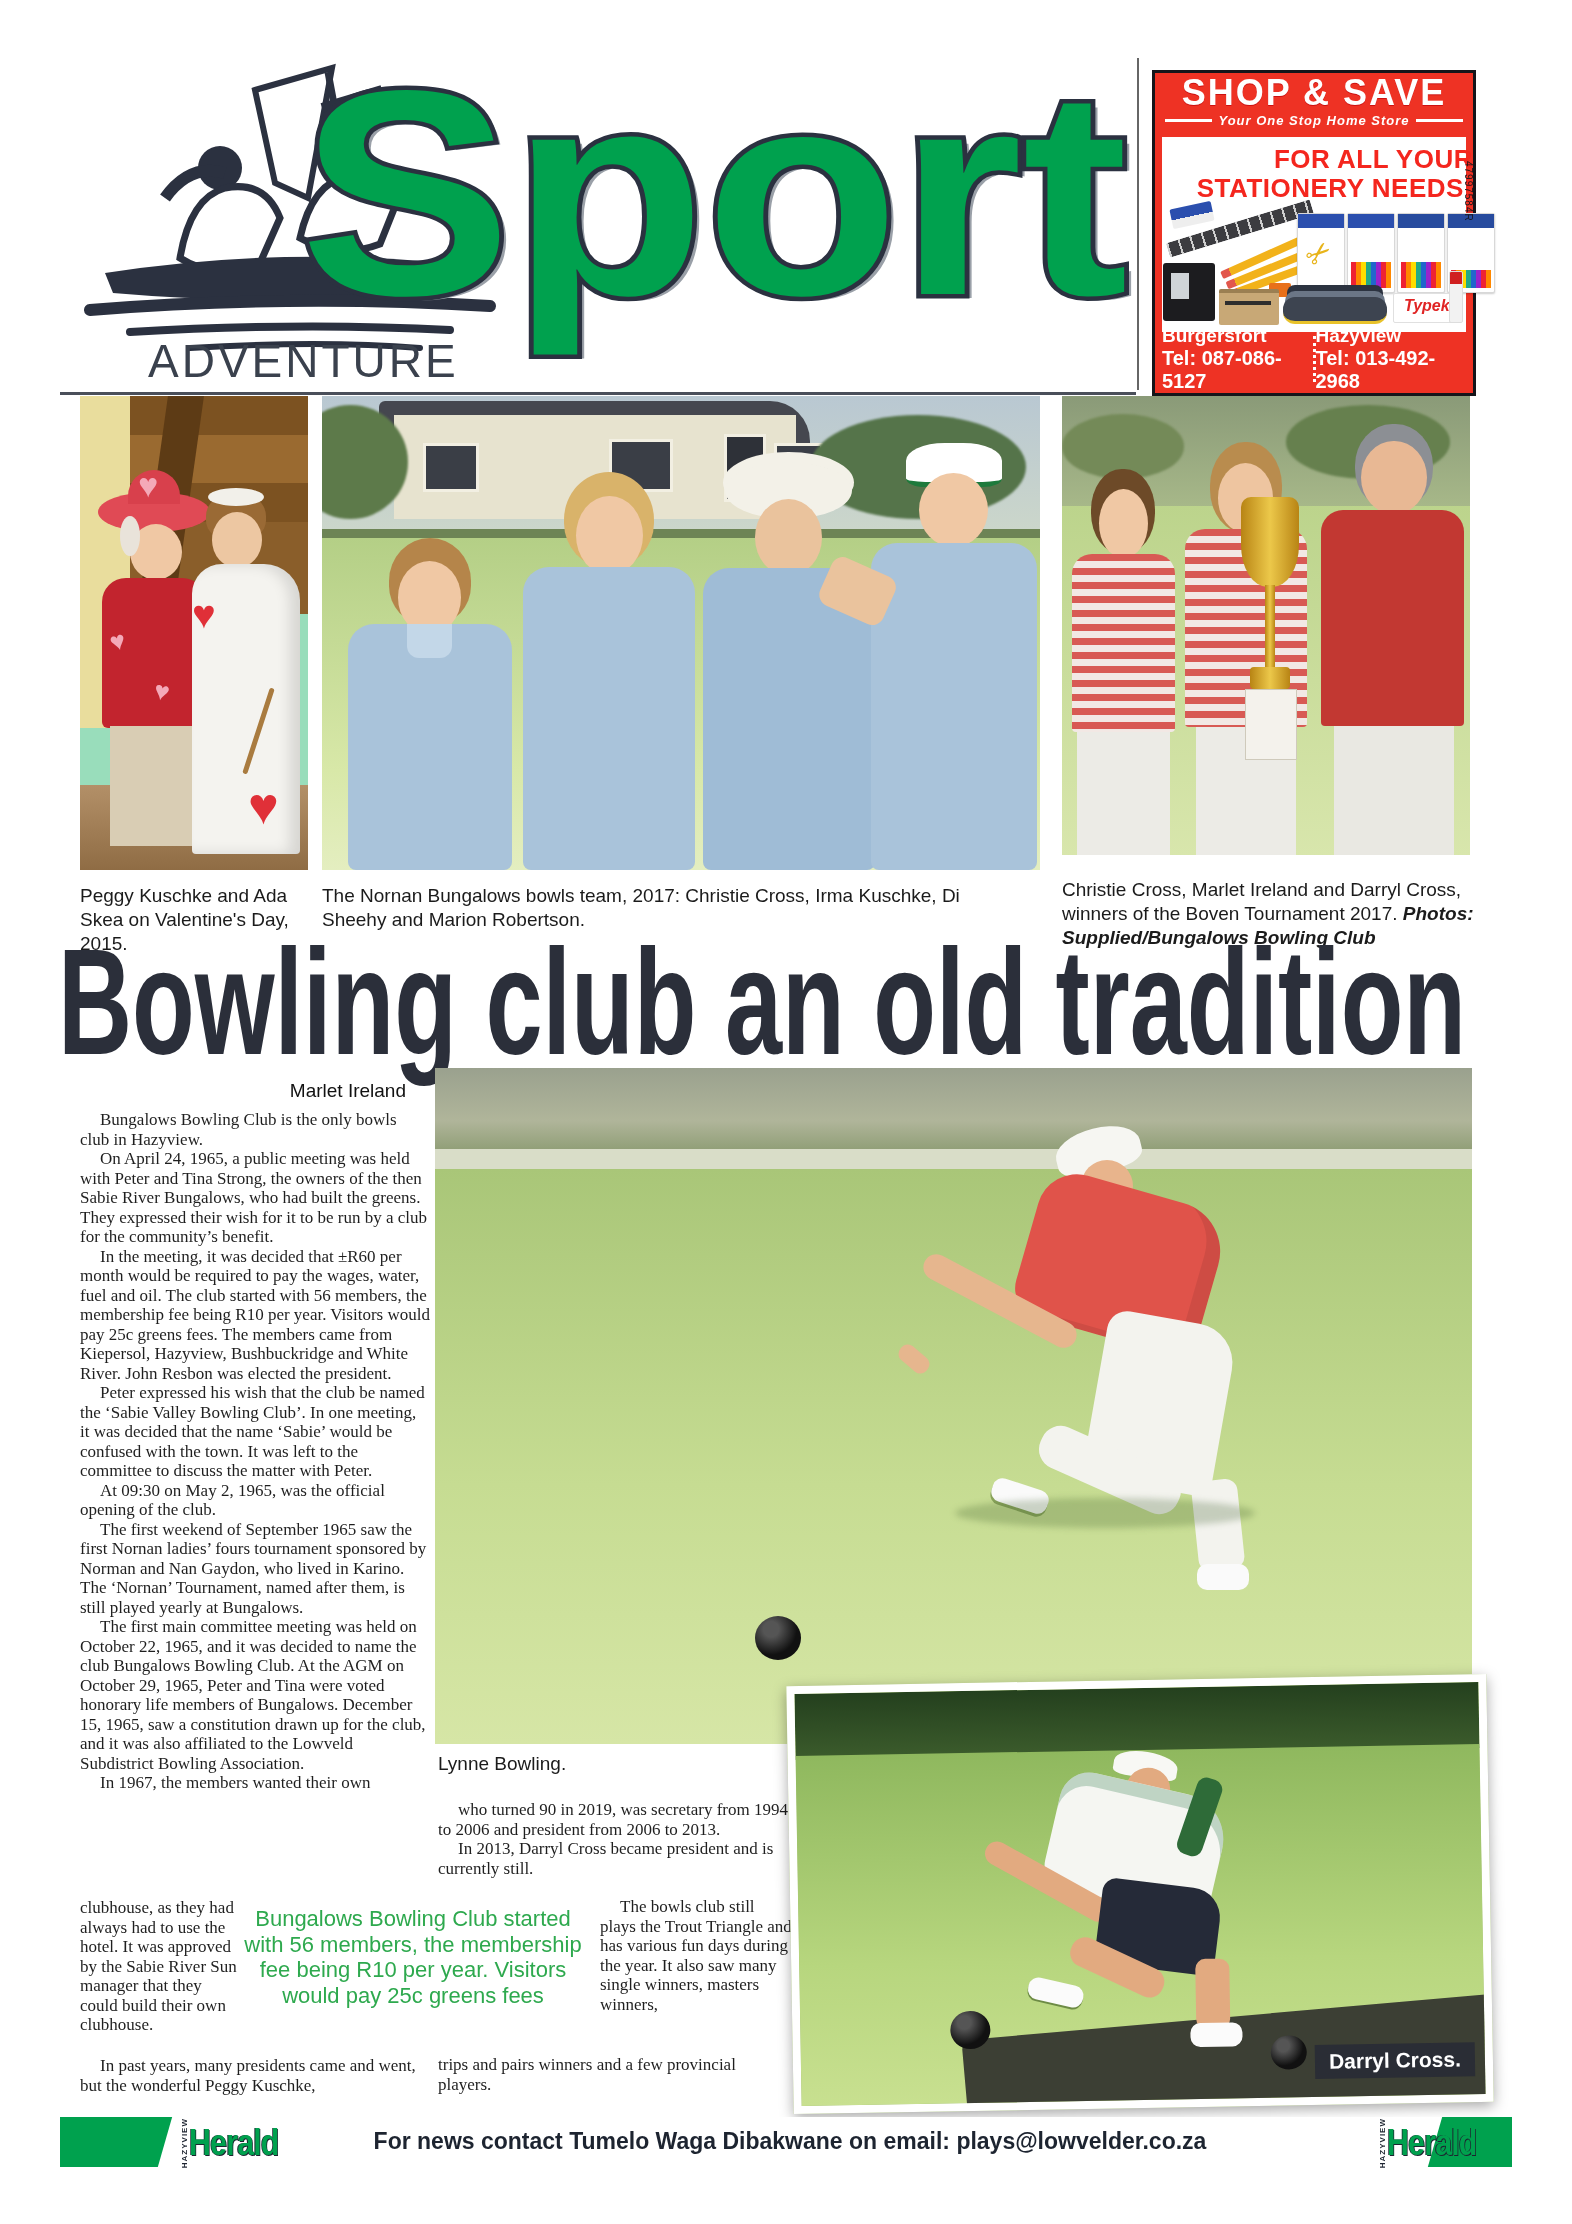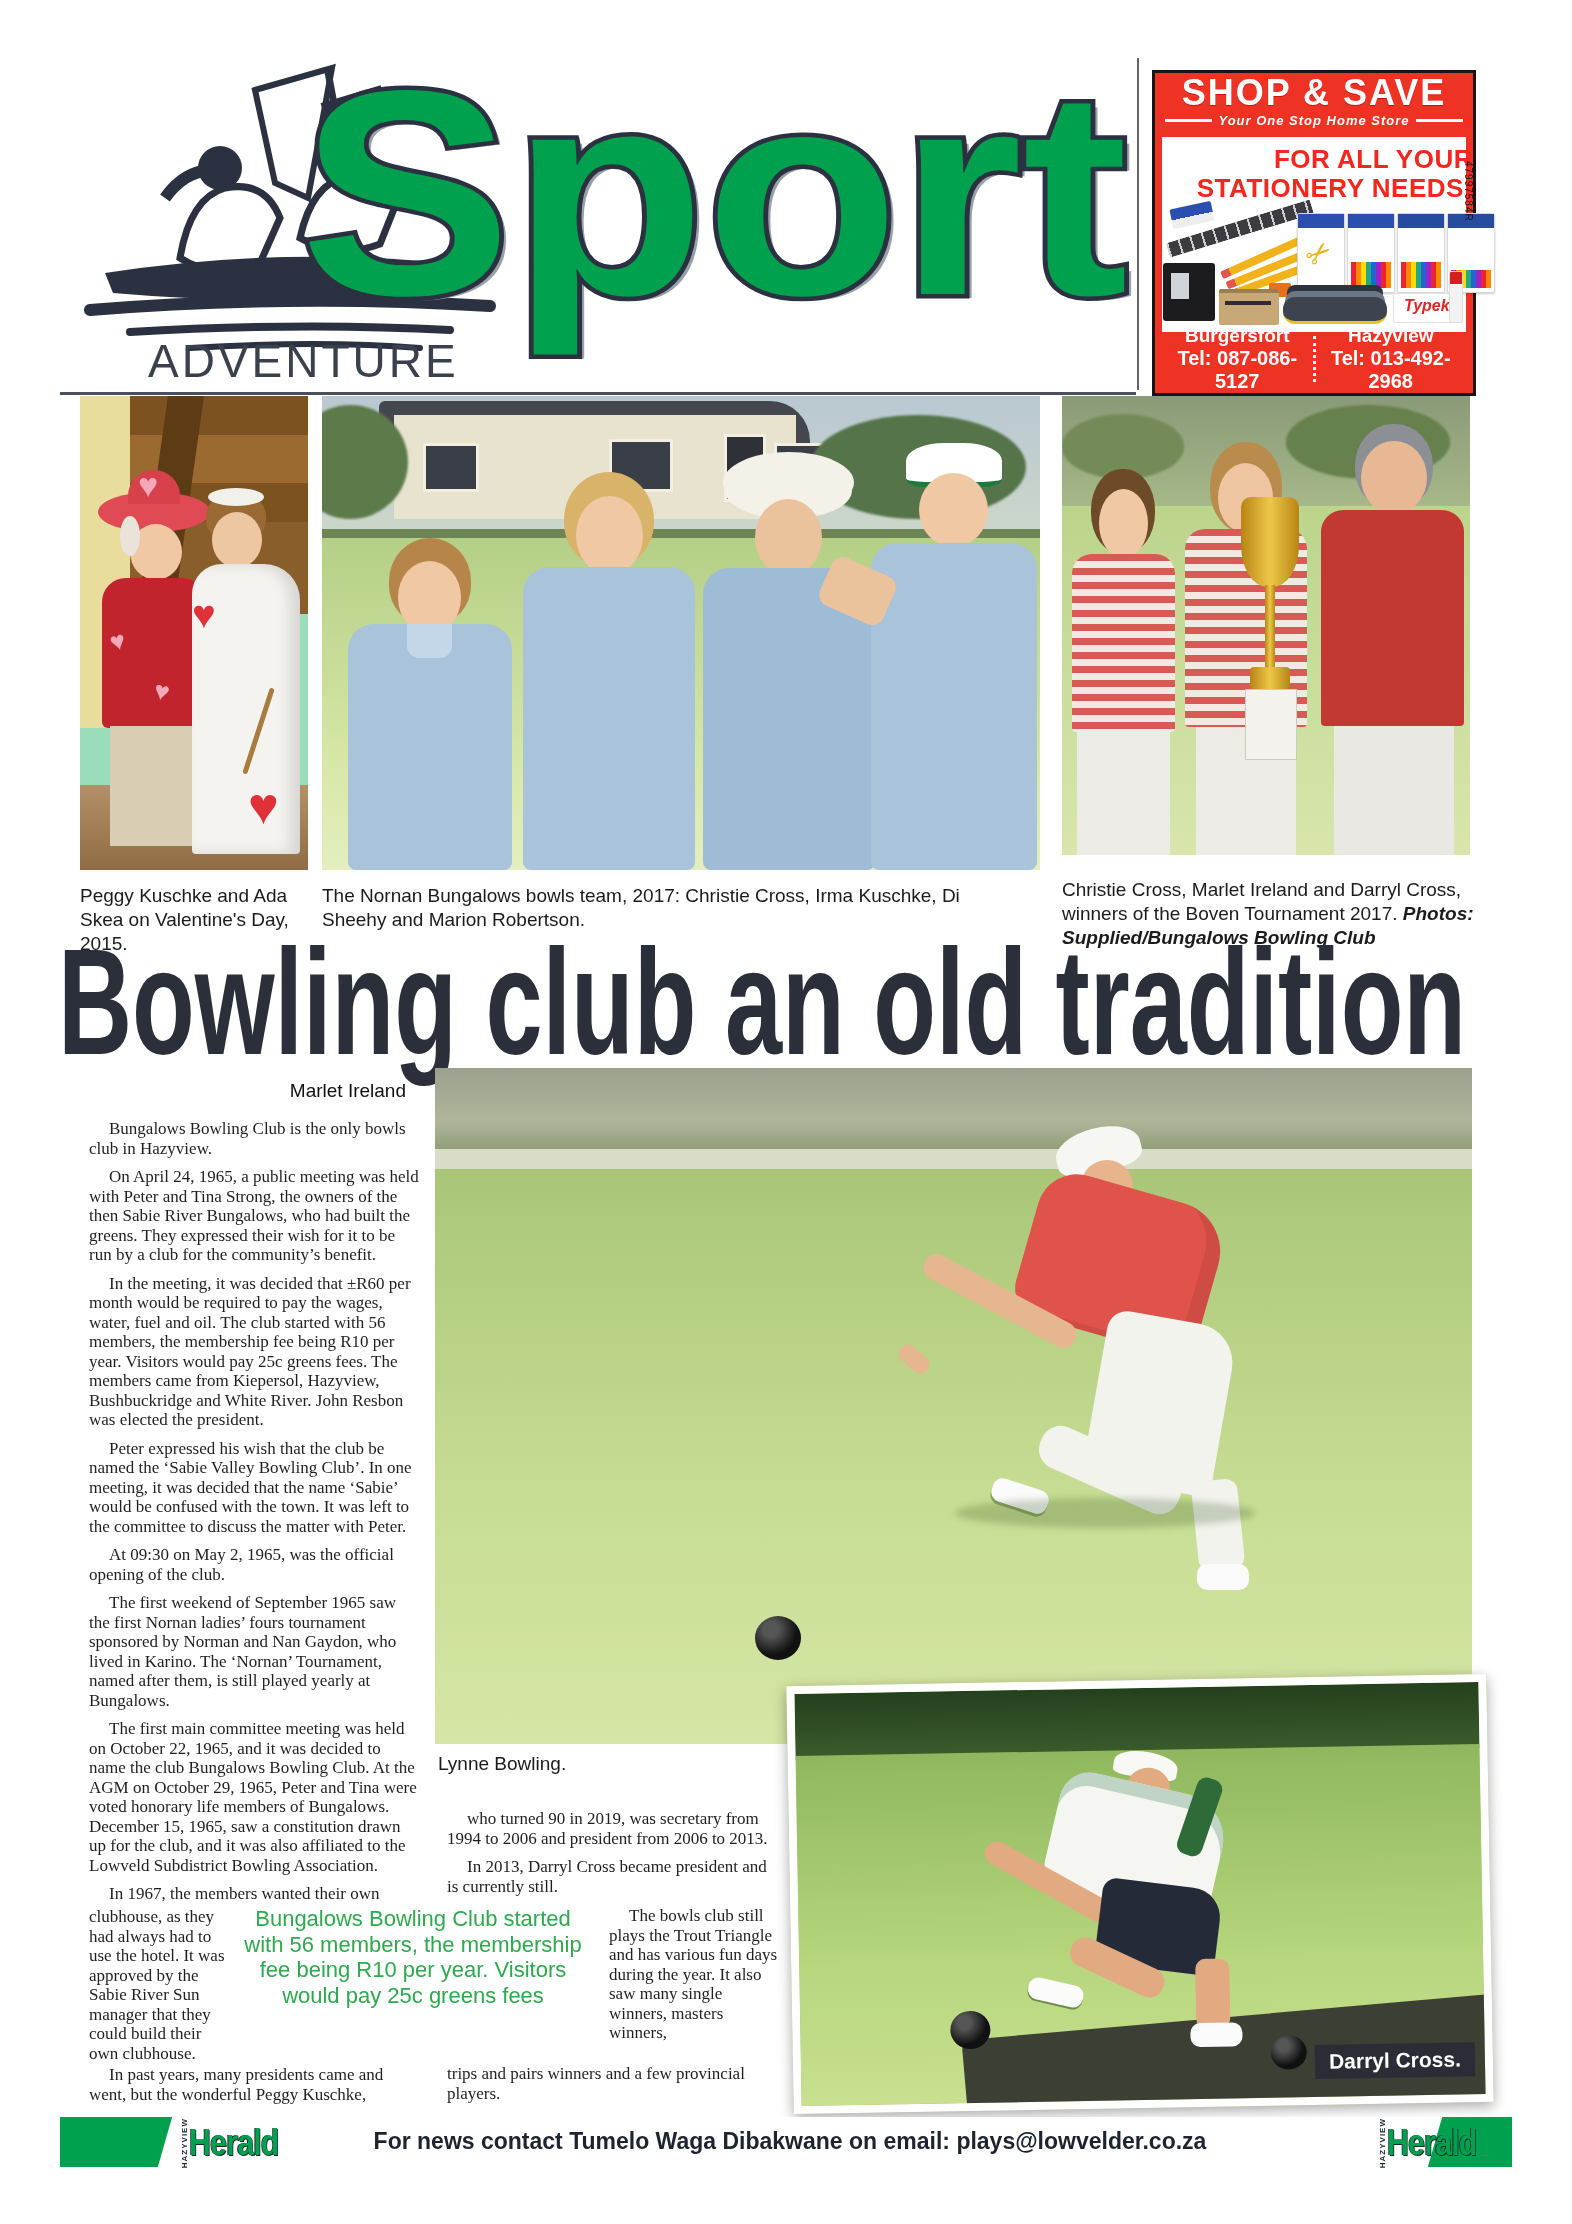--- a/index.html
+++ b/index.html
@@ -20,21 +20,21 @@
   .ad-frame{position:absolute;inset:0;border:7px solid #ee3224;}
   .ad-head{position:absolute;left:0;top:0;right:0;height:64px;background:#ee3224;color:#fff;text-align:center;}
   .ad-head .shop{font-size:36px;font-weight:bold;letter-spacing:2px;line-height:40px;
                  font-family:"Liberation Sans",sans-serif;text-shadow:0 1px 0 #c11;}
   .ad-tag{display:flex;align-items:center;gap:6px;margin:0 10px;}
   .ad-tag .line{flex:1;height:3px;background:#fff;}
   .ad-tag .tagtext{font-size:13px;font-weight:bold;font-style:italic;letter-spacing:1px;white-space:nowrap;}
   .ad-needs{position:absolute;left:0;top:72px;right:0;text-align:right;color:#f4261e;
             font-weight:bold;font-size:26px;line-height:29px;letter-spacing:.5px;}
   .ad-products{position:absolute;left:6px;top:132px;right:6px;height:116px;}
-  .ad-bottom{position:absolute;left:7px;right:7px;bottom:7px;height:54px;background:#ee3224;display:flex;color:#fff;text-align:center;}
+  .ad-bottom{position:absolute;left:7px;right:7px;bottom:7px;height:54px;background:#ee3224;display:flex;color:#fff;}
   .ad-loc{flex:1;display:flex;flex-direction:column;justify-content:center;}
   .ad-loc .loc-name{font-size:19px;font-weight:bold;line-height:22px;}
   .ad-loc .loc-tel{font-size:20px;font-weight:bold;line-height:23px;}
   .ad-sep{width:0;border-left:3px dotted #fff;margin:4px 0;}
   .ad-ref{position:absolute;right:-1px;top:88px;writing-mode:vertical-rl;font-size:10px;color:#15151a;letter-spacing:1px;}
   .prod{position:absolute;border-radius:2px;}
   .card{width:46px;height:78px;background:#fff;border:1px solid #d8d8d8;box-shadow:0 1px 2px rgba(0,0,0,.2);}
   .card .topstrip{height:14px;background:#2b4fae;}
   .card .rainbow{position:absolute;left:3px;right:3px;bottom:4px;height:26px;
     background:repeating-linear-gradient(90deg,#e23 0 5px,#f80 5px 10px,#fd0 10px 15px,#2a8 15px 20px,#26c 20px 25px,#92c 25px 30px);}
@@ -71,21 +71,21 @@
   .ph3-hill{position:absolute;left:0;top:0;width:100%;height:26%;background:linear-gradient(180deg,#8a9a78,#a9ba8a);}
   .ph3-lawn{position:absolute;left:0;top:24%;width:100%;height:76%;background:linear-gradient(180deg,#bcd48c,#d8e6ac);}
   .stripes{background:repeating-linear-gradient(180deg,#d85a54 0 7px,#f2e8e4 7px 14px);}
   .trophy-cup{position:absolute;background:linear-gradient(90deg,#b88414,#ecc84a,#b88414);}
 
   
   .headline-svg{position:absolute;left:56px;top:944px;overflow:visible;}
   .byline{position:absolute;left:76px;top:1080px;width:330px;text-align:right;
           font-weight:normal;font-size:19px;color:#111;}
   .bodycol{position:absolute;font-family:"Liberation Serif",serif;font-size:17px;line-height:19.5px;color:#1f1f1f;}
-  .bodycol p{margin:9px;text-indent:20px;}
+  .bodycol p{margin:0;text-indent:20px;}
   .bodycol p.noindent{text-indent:0;}
   .pullquote{position:absolute;left:237px;top:1906px;width:352px;margin:0;text-align:center;
              font-size:22px;line-height:25.5px;color:#2ea94e;font-family:"Liberation Sans",sans-serif;}
 
   
   .mainphoto{position:absolute;left:435px;top:1068px;width:1037px;height:676px;overflow:hidden;background:#b6cd85;}
   .mp-top{position:absolute;left:0;top:0;width:100%;height:13%;background:linear-gradient(180deg,#9aa18e,#b0b59a 60%,#8a9a70);}
   .mp-curb{position:absolute;left:0;top:12%;width:100%;height:3%;background:#d9ddc8;}
   .mp-lawn{position:absolute;left:0;top:15%;width:100%;height:85%;
     background:linear-gradient(180deg,#a9c678,#c6dc92 55%,#d6e6a6);}

